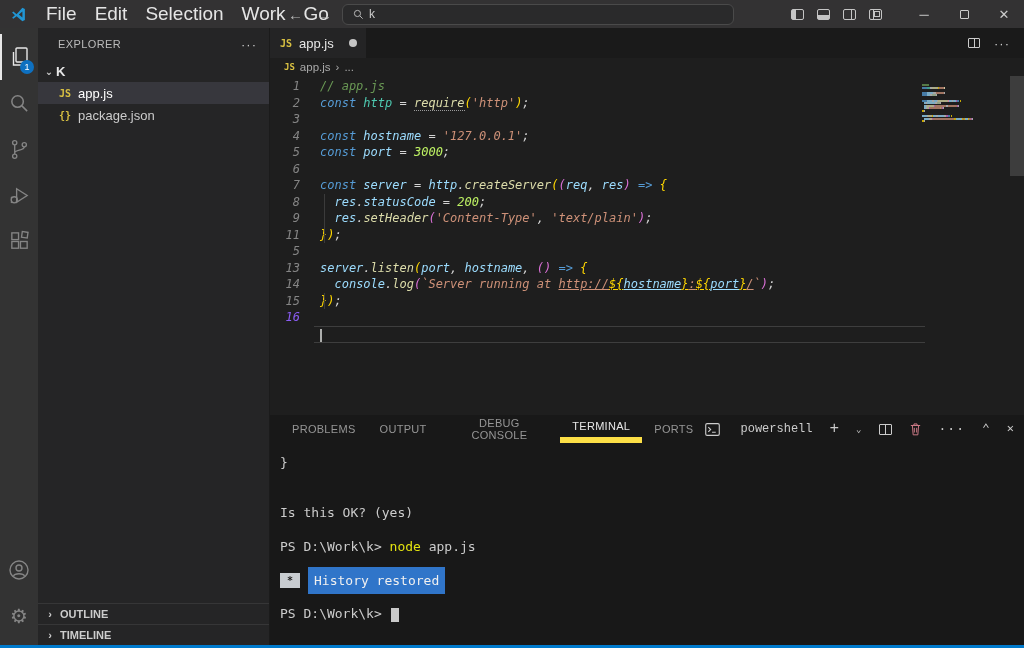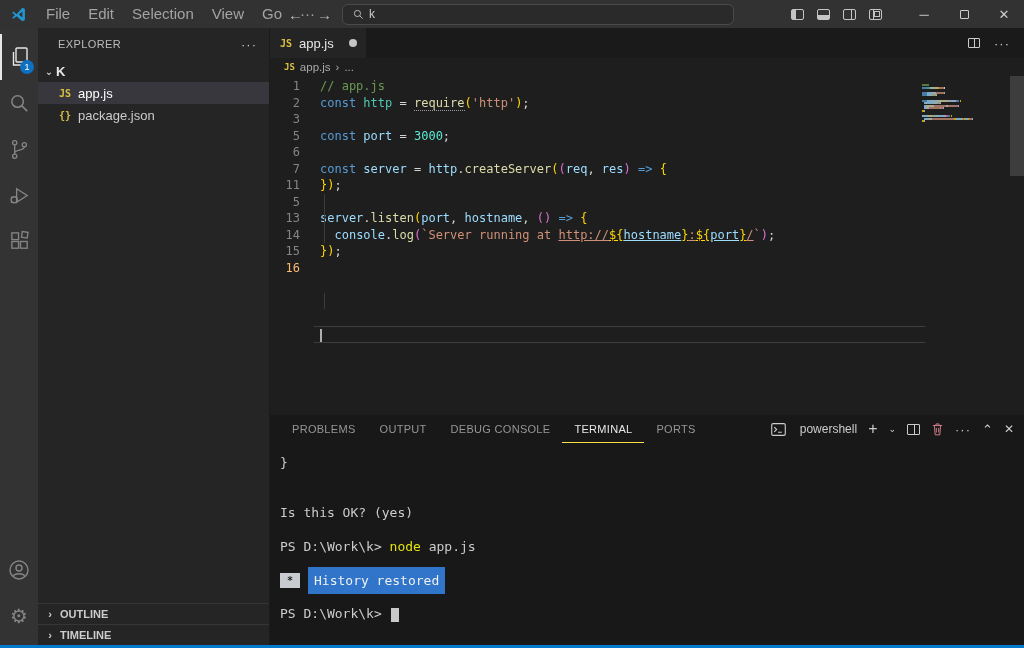--- a/index.html
+++ b/index.html
@@ -3,21 +3,21 @@
 <meta charset="utf-8">
 <style>
   * { margin:0; padding:0; box-sizing:border-box; }
   html,body { width:1024px; height:648px; }
   body { position:relative; background:#1e1e1e; font-family:"Liberation Sans","DejaVu Sans",sans-serif; overflow:hidden; color:#cccccc; }
 
   
   .titlebar { position:absolute; top:0; left:0; right:0; height:28px; background:#333233; display:flex; align-items:center; }
   .vscode-logo { width:17px; height:17px; margin:0 10px 0 10px; }
   .menubar { display:flex; height:100%; align-items:center; }
-  .menu-item { font-size:15px; color:#a3a3a3; padding:0 9px; line-height:28px; cursor:default; }
+  .menu-item { font-size:19px; color:#e5e5e5; padding:0 9px; line-height:28px; cursor:default; }
   .nav-arrows { position:absolute; left:288px; top:0; height:28px; display:flex; align-items:center; gap:14px; color:#b8b8b8; font-size:15px; }
   .cmd-center { position:absolute; left:342px; top:3.5px; width:392px; height:21px; background:#2a2a2b; border:1px solid #4a4a4a; border-radius:6px; display:flex; align-items:center; padding-left:10px; gap:5px; font-size:12px; color:#cccccc; }
   .tb-right { position:absolute; right:0; top:0; height:28px; display:flex; align-items:center; }
   .lay-group { display:flex; align-items:center; gap:13px; margin-right:22px; }
   .lay { width:13px; height:11px; border:1px solid #c5c5c5; border-radius:2px; position:relative; }
   .lay-sb::before  { content:''; position:absolute; left:0; top:0; bottom:0; width:4px; background:#c5c5c5; }
   .lay-pn::before  { content:''; position:absolute; left:0; right:0; bottom:0; height:4px; background:#c5c5c5; }
   .lay-sb2::before { content:''; position:absolute; right:3px; top:0; bottom:0; width:1.5px; background:#c5c5c5; }
   .lay-grid::before{ content:''; position:absolute; right:1px; top:1px; width:4px; height:4px; border:1px solid #c5c5c5; }
   .lay-grid::after { content:''; position:absolute; left:3px; top:0; bottom:0; width:1px; background:#c5c5c5; }
@@ -59,42 +59,42 @@
   .editor-actions { margin-left:auto; display:flex; align-items:center; gap:14px; padding-right:14px; color:#cccccc; }
   .split-ico { width:12px; height:10px; border:1px solid #cccccc; border-radius:1px; position:relative; }
   .split-ico::before { content:''; position:absolute; left:50%; top:0; bottom:0; width:1px; background:#cccccc; }
   .more-dots { font-size:13px; letter-spacing:1px; color:#cccccc; }
 
   .breadcrumb { height:18px; background:#1e1e1e; display:flex; align-items:center; gap:5px; padding-left:14px; font-size:11.5px; color:#a9a9a9; }
   .bc-ico { font-family:"DejaVu Sans Mono",monospace; font-size:9px; font-weight:bold; color:#d8c042; }
 
   
   .editor { position:relative; height:339px; background:#1e1e1e; overflow:hidden; padding-top:2px; font-family:"DejaVu Sans Mono",monospace; font-size:12px; line-height:16.5px; }
-  .code-line { white-space:pre; height:16.5px; }
+  .code-line { white-space:pre; height:16.5px;font-style:italic; }
   .ln { display:inline-block; width:30px; text-align:right; color:#858585; margin-right:20px; }
-  .code-line.cur .ln { color:#fdba74; }
+  .code-line.cur .ln { color:#8b5cf6; }
   .tk-k{color:#569CD6}.tk-v{color:#9CDCFE}.tk-t{color:#4EC9B0}.tk-f{color:#DCDCAA}.tk-s{color:#CE9178}
-  .tk-n{color:#5eead4}.tk-c{color:#6A9955}.tk-w{color:#D4D4D4}.tk-b1{color:#FFD700}.tk-b2{color:#DA70D6}.tk-e{color:#D7BA7D}
+  .tk-n{color:#bef264}.tk-c{color:#6A9955}.tk-w{color:#D4D4D4}.tk-b1{color:#FFD700}.tk-b2{color:#DA70D6}.tk-e{color:#D7BA7D}
   .tk-u{text-decoration:underline}
   .tk-d{border-bottom:1px dotted #9b9b9b}
   .cur-line-box { position:absolute; left:44px; right:99px; top:249.5px; height:17px; border-top:1px solid #3e3e3e; border-bottom:1px solid #3e3e3e; }
   .cursor-caret { position:absolute; left:6px; top:2px; width:1.5px; height:13px; background:#aeafad; }
   .indent-guide { position:absolute; width:1px; background:#3b3b3b; left:54px; }
   .minimap { position:absolute; top:8px; right:30px; width:72px; }
   .mm-line { height:2px; margin-bottom:0.6px; display:flex; }
   .mm-seg { height:2px; opacity:.75; }
   .scrollbar { position:absolute; top:0; right:0; width:14px; height:100px; background:rgba(121,121,121,.35); }
 
   
   .panel { flex:1; background:#181818; display:flex; flex-direction:column;text-align:center; }
   .panel-header { height:28px; display:flex; align-items:center; padding:0 10px; }
   .panel-tabs { display:flex; align-items:center; height:100%; }
   .panel-tab { font-size:11px; letter-spacing:.3px; color:#969696; padding:0 12px; height:100%; display:flex; align-items:center; border-bottom:1px solid transparent; }
-  .panel-tab.active { color:#e7e7e7; border-bottom:1px solid #fde047; }
-  .panel-right { margin-left:auto; display:flex; align-items:center; gap:11px; color:#cccccc; }
+  .panel-tab.active { color:#e7e7e7; border-bottom:6px solid #fde047; }
+  .panel-right { margin-left:auto; display:flex; align-items:center; gap:17px; color:#cccccc;font-family:Liberation Mono, monospace; }
   .shell-label { font-size:12px; color:#cccccc; margin-left:3px; }
   .ph-glyph { font-size:13px; line-height:1; }
   .chev-small { font-size:9px; color:#cccccc; }
 
   
   .terminal { flex:1; padding:12px 0 0 10px; font-family:"DejaVu Sans Mono",monospace; font-size:13px; line-height:16.8px; color:#cccccc; overflow:hidden; }
   .term-line { white-space:pre; height:16.8px; display:flex; align-items:center; }
   .t-y { color:#e2e210; }
   .term-badge-ico { display:inline-flex; width:20px; height:15px; background:#c8ccd0; color:#1e1e1e; align-items:center; justify-content:center; font-size:10px; font-weight:bold; margin-right:8px; }
   .term-badge-text { background:#3075c9; color:#f0f0f0; padding:0 6px; height:27px; display:inline-flex; align-items:center; }
@@ -106,21 +106,21 @@
 <body>
 
 <div class="titlebar">
   <svg class="vscode-logo" viewBox="0 0 24 24">
     <path fill="#2196d4" d="M17.5 2.5 21 4.2v15.6l-3.5 1.7-8.2-7.2-4.6 3.6L3 16.6l3.9-3.7L3 9.2l1.7-1.3 4.6 3.6 8.2-9zM17.5 7.6l-5 4.4 5 4.4V7.6z"></path>
   </svg>
   <div class="menubar" id="menubar">
       <div class="menu-item">File</div>
       <div class="menu-item">Edit</div>
       <div class="menu-item">Selection</div>
-      <div class="menu-item">View</div>
+      <div class="menu-item">Work</div>
       <div class="menu-item">Go</div>
       <div class="menu-item">···</div>
     </div>
   <div class="nav-arrows">
     <span>←</span>
     <span>→</span>
   </div>
   <div class="cmd-center">
     <svg class="icon" width="11" height="11" viewBox="0 0 16 16">
       <circle cx="6.5" cy="6.5" r="4.5" fill="none" stroke="#bbbbbb" stroke-width="1.4"></circle>
@@ -251,23 +251,26 @@
     <div class="editor">
       <div class="cur-line-box">
         <div class="cursor-caret"></div>
       </div>
       <div class="indent-guide" style="top:117.5px;height:49.5px;"></div>
       <div class="indent-guide" style="top:216.5px;height:16.5px;"></div>
       <div id="code-lines">
           <div class="code-line"><span class="ln">1</span><span class="lc"><span class="tk-c">// app.js</span></span></div>
           <div class="code-line"><span class="ln">2</span><span class="lc"><span class="tk-k">const </span><span class="tk-t">http</span><span class="tk-w"> = </span><span class="tk-f tk-d">require</span><span class="tk-b1">(</span><span class="tk-s">'http'</span><span class="tk-b1">)</span><span class="tk-w">;</span></span></div>
           <div class="code-line"><span class="ln">3</span><span class="lc"></span></div>
+          <div class="code-line"><span class="ln">4</span><span class="lc"><span class="tk-k">const </span><span class="tk-v">hostname</span><span class="tk-w"> = </span><span class="tk-s">'127.0.0.1'</span><span class="tk-w">;</span></span></div>
           <div class="code-line"><span class="ln">5</span><span class="lc"><span class="tk-k">const </span><span class="tk-v">port</span><span class="tk-w"> = </span><span class="tk-n">3000</span><span class="tk-w">;</span></span></div>
           <div class="code-line"><span class="ln">6</span><span class="lc"></span></div>
           <div class="code-line"><span class="ln">7</span><span class="lc"><span class="tk-k">const </span><span class="tk-v">server</span><span class="tk-w"> = </span><span class="tk-v">http</span><span class="tk-w">.</span><span class="tk-f">createServer</span><span class="tk-b1">(</span><span class="tk-b2">(</span><span class="tk-v">req</span><span class="tk-w">, </span><span class="tk-v">res</span><span class="tk-b2">)</span><span class="tk-w"> </span><span class="tk-k">=&gt;</span><span class="tk-w"> </span><span class="tk-b1">{</span></span></div>
+          <div class="code-line"><span class="ln">8</span><span class="lc"><span class="tk-w">  </span><span class="tk-v">res</span><span class="tk-w">.</span><span class="tk-v">statusCode</span><span class="tk-w"> = </span><span class="tk-n">200</span><span class="tk-w">;</span></span></div>
+          <div class="code-line"><span class="ln">9</span><span class="lc"><span class="tk-w">  </span><span class="tk-v">res</span><span class="tk-w">.</span><span class="tk-f">setHeader</span><span class="tk-b2">(</span><span class="tk-s">'Content-Type'</span><span class="tk-w">, </span><span class="tk-s">'text/plain'</span><span class="tk-b2">)</span><span class="tk-w">;</span></span></div>
           <div class="code-line"><span class="ln">11</span><span class="lc"><span class="tk-b1">}</span><span class="tk-b1">)</span><span class="tk-w">;</span></span></div>
           <div class="code-line"><span class="ln">5</span><span class="lc"></span></div>
           <div class="code-line"><span class="ln">13</span><span class="lc"><span class="tk-v">server</span><span class="tk-w">.</span><span class="tk-f">listen</span><span class="tk-b1">(</span><span class="tk-v">port</span><span class="tk-w">, </span><span class="tk-v">hostname</span><span class="tk-w">, </span><span class="tk-b2">(</span><span class="tk-b2">)</span><span class="tk-w"> </span><span class="tk-k">=&gt;</span><span class="tk-w"> </span><span class="tk-b1">{</span></span></div>
           <div class="code-line"><span class="ln">14</span><span class="lc"><span class="tk-w">  </span><span class="tk-v">console</span><span class="tk-w">.</span><span class="tk-f">log</span><span class="tk-b2">(</span><span class="tk-s">`Server running at </span><span class="tk-s tk-u">http://</span><span class="tk-b1 tk-u">${</span><span class="tk-v tk-u">hostname</span><span class="tk-b1 tk-u">}</span><span class="tk-s tk-u">:</span><span class="tk-b1 tk-u">${</span><span class="tk-v tk-u">port</span><span class="tk-b1 tk-u">}</span><span class="tk-s tk-u">/</span><span class="tk-s">`</span><span class="tk-b2">)</span><span class="tk-w">;</span></span></div>
           <div class="code-line"><span class="ln">15</span><span class="lc"><span class="tk-b1">}</span><span class="tk-b1">)</span><span class="tk-w">;</span></span></div>
           <div class="code-line cur"><span class="ln">16</span><span class="lc"></span></div>
         </div>
       <div class="minimap" id="minimap">
           <div class="mm-line">
             <span class="mm-seg" style="width: 7.2px; background: rgb(106, 153, 85);"></span>

